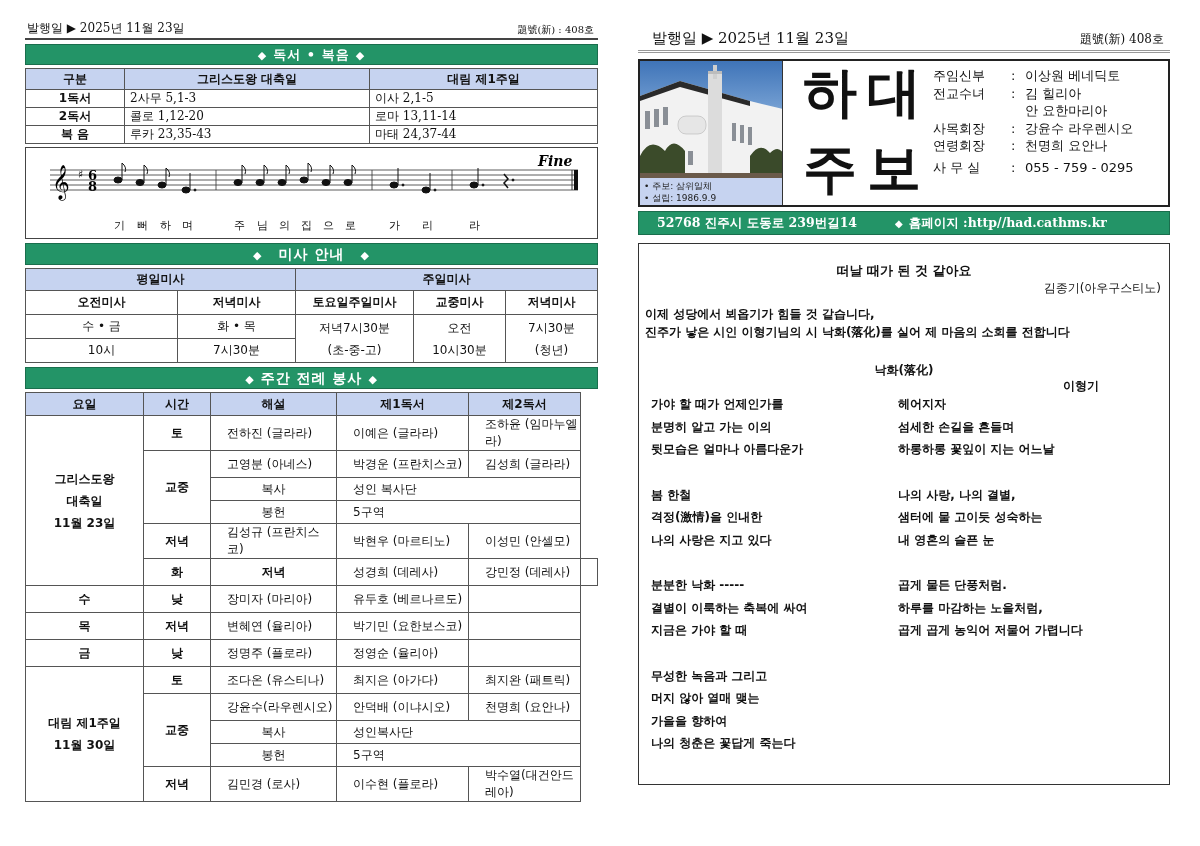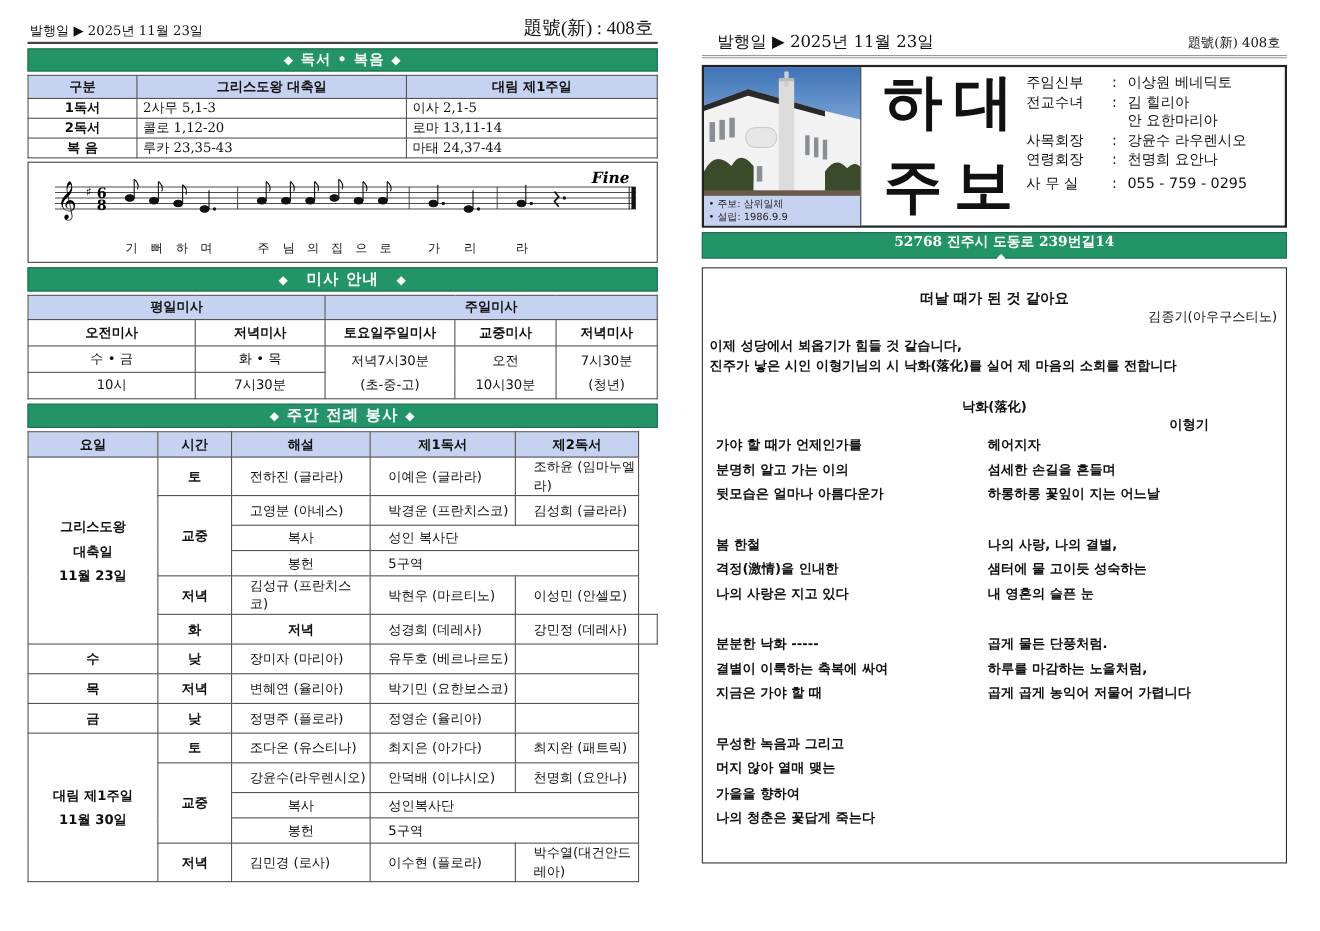--- a/index.html
+++ b/index.html
@@ -7,21 +7,21 @@
   body { position: relative; font-family: "DejaVu Sans", sans-serif; color: #111; }
 
   .page { position: absolute; top: 0; }
   .left { left: 25px; width: 573px; }
   .right { left: 638px; width: 532px; }
 
   
   .pub-line { display: flex; justify-content: space-between; align-items: flex-end;
     font-family: "DejaVu Serif", serif; border-bottom: 2px solid #444; }
   .left .pub-line { margin-top: 23px; height: 17px; font-size: 12px; padding: 0 4px 1px 2px; }
-  .left .pub-line .issue { font-size: 17px; font-family: Liberation Serif, serif; }
+  .left .pub-line .issue { font-size: 10px; }
   .right .pub-line { margin-top: 30px; height: 23px; font-size: 15px; padding: 0 6px 2px 14px; border-bottom: 3px double #999; }
   .right .pub-line .issue { font-size: 12px; }
 
   .section-bar { background: #239467; color: #fff; text-align: center; font-weight: bold;
     font-family: "DejaVu Serif", serif; letter-spacing: 1px; border: 1px solid #1a6e4d; }
   .section-bar .diamond { font-size: 11px; margin: 0 6px; }
 
   table { border-collapse: collapse; width: 100%; }
   td, th { border: 1px solid #555; font-size: 12px; }
   .hdr { background: #c6d3f0; font-weight: bold; text-align: center; }
@@ -54,21 +54,21 @@
   .photo .caption { position: absolute; left: 0; bottom: 0; width: 100%; height: 27px; background: #c6d3f0;
     font-size: 9px; padding: 2px 4px; line-height: 12px; color: #222; }
   .title-block { width: 142px; position: relative; }
   .title-char { position: absolute; font-size: 54px; font-weight: bold; font-family: "DejaVu Serif", serif; line-height: 54px; }
   .staff-block { flex: 1; padding: 6px 0 0 8px; font-size: 13px; line-height: 17.5px; }
   .staff-row { display: flex; }
   .staff-row .k { width: 78px; }
   .staff-row .sep { width: 14px; }
 
   .address-bar { margin-top: 4px; height: 24px; background: #239467; color: #fff; font-family: "DejaVu Serif", serif;
-    font-weight: bold; font-size: 12.5px; display: flex; align-items: center; padding-left: 18px; border: 1px solid #1a6e4d; flex-direction: column; }
+    font-weight: bold; font-size: 12.5px; display: flex; align-items: center; padding-left: 18px; border: 1px solid #1a6e4d; }
   .address-bar .sp { width: 38px; }
 
   .essay { margin-top: 8px; border: 1.5px solid #333; height: 542px; position: relative; font-size: 12px; }
   .essay .t { position: absolute; left: 0; width: 100%; text-align: center; font-weight: bold; }
   .essay .p { position: absolute; white-space: nowrap; }
   .poem-line { position: absolute; white-space: nowrap; font-weight: bold; font-size: 12px; }
 </style>
 </head>
 <body>
 

